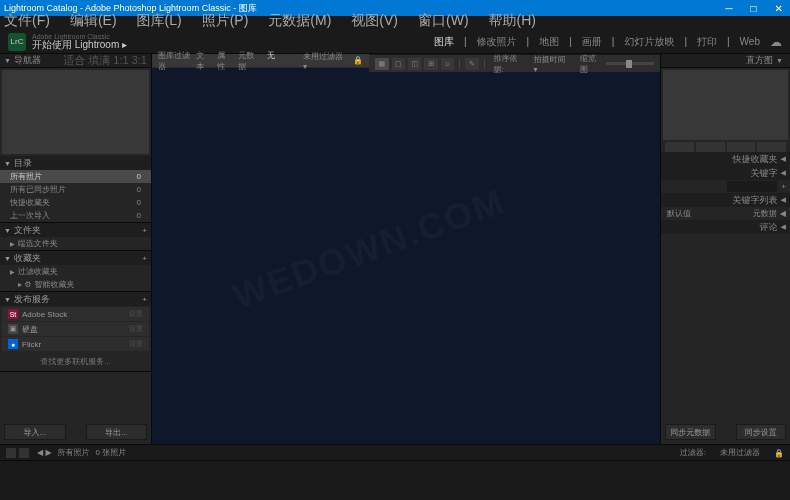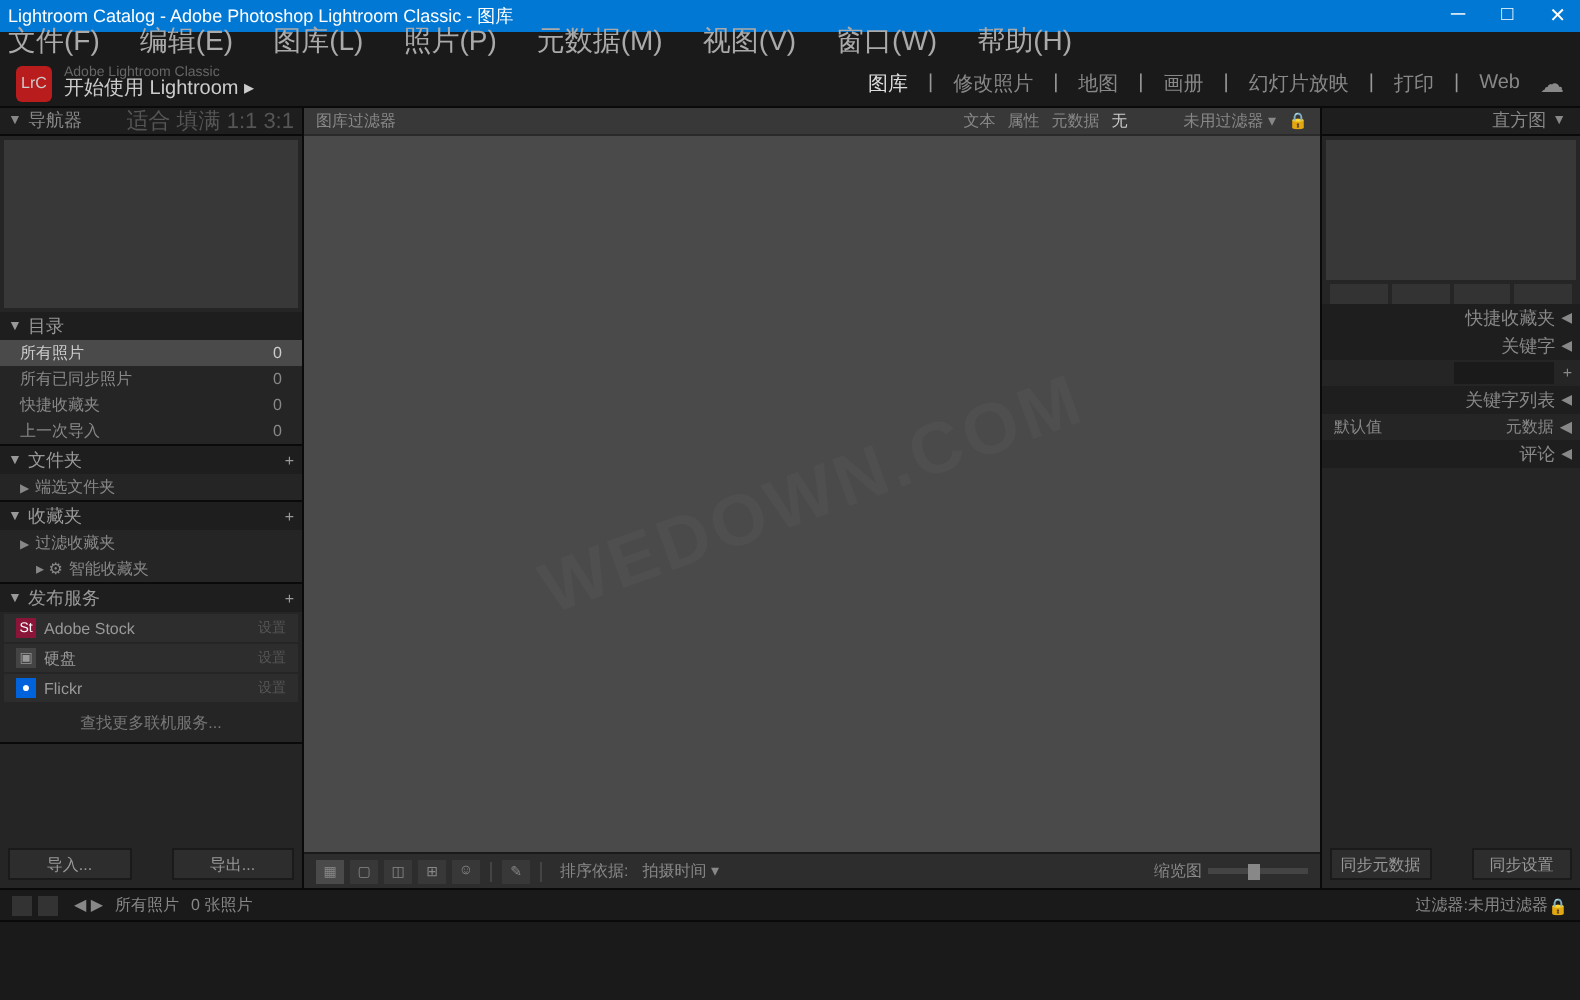--- a/index.html
+++ b/index.html
@@ -4,32 +4,32 @@
 <style>
 *{margin:0;padding:0;box-sizing:border-box;font-family:"Microsoft YaHei",sans-serif;user-select:none}
 body{width:790px;height:500px;background:#1a1a1a;overflow:hidden;font-size:9px;color:#999}
 .titlebar{height:16px;background:#0078d4;display:flex;align-items:center;padding:0 4px;color:#fff;font-size:9px}
 .titlebar-text{flex:1}
 .win-btns{display:flex;gap:12px;font-size:10px}
 .win-btn{cursor:pointer;padding:0 3px}
 .menubar{height:14px;background:#1a1a1a;display:flex;align-items:flex-end;padding:0 4px;gap:20px;font-size:14px;color:#aaa}
 .menu-item{cursor:pointer}
 .topbar{height:24px;background:#1a1a1a;display:flex;align-items:center;padding:0 8px;border-bottom:1px solid #0a0a0a}
-.app-badge{width:18px;height:18px;background:#b91c1c;border-radius:3px;display:flex;align-items:center;justify-content:center;font-size:8px;color:#ccc;margin-right:6px}
+.app-badge{width:18px;height:18px;background:#14532d;border-radius:3px;display:flex;align-items:center;justify-content:center;font-size:8px;color:#ccc;margin-right:6px}
 .app-title{display:flex;flex-direction:column;line-height:1}
 .app-title-small{font-size:7px;color:#666}
 .app-title-main{font-size:10px;color:#ccc}
 .module-nav{margin-left:auto;display:flex;gap:10px;align-items:center;font-size:10px}
 .module-item{color:#888;cursor:pointer}
 .module-item.active{color:#ddd}
 .cloud-icon{font-size:12px;color:#888}
 .main{display:flex;height:390px;background:#2a2a2a}
 .left-panel{width:152px;background:#252525;display:flex;flex-direction:column;border-right:1px solid #0a0a0a}
 .right-panel{width:130px;background:#252525;display:flex;flex-direction:column;border-left:1px solid #0a0a0a}
-.center{flex:1;display:flex;flex-direction:column;background:#0f172a}
+.center{flex:1;display:flex;flex-direction:row;background:#0f172a}
 .panel-header{height:14px;background:#1e1e1e;display:flex;align-items:center;padding:0 4px;font-size:9px;color:#888;border-bottom:1px solid #0a0a0a}
 .panel-header .arrow{margin-right:3px;font-size:7px}
 .panel-header .extra{margin-left:auto;font-size:11px;color:#555}
 .nav-preview{height:84px;background:#383838;margin:2px}
 .panel-section{border-bottom:1px solid #0a0a0a}
 .section-title{height:14px;background:#1e1e1e;display:flex;align-items:center;padding:0 4px;font-size:9px;color:#999;cursor:pointer}
 .section-title .arrow{margin-right:3px;font-size:7px}
 .section-item{height:13px;display:flex;align-items:center;padding:0 10px;font-size:8px;color:#888;cursor:pointer}
 .section-item.selected{background:#4a4a4a;color:#ccc}
 .section-item .count{margin-left:auto;font-size:8px}
@@ -56,21 +56,21 @@
 .slider-thumb{position:absolute;width:6px;height:8px;background:#888;top:-2px;left:20px}
 .histogram{height:70px;background:#383838;margin:2px}
 .right-section{height:14px;background:#1e1e1e;display:flex;align-items:center;padding:0 4px;font-size:9px;color:#888;cursor:pointer;justify-content:flex-end}
 .right-section .arrow{margin-left:3px;font-size:7px}
 .right-row{height:13px;display:flex;align-items:center;padding:0 4px;font-size:8px;color:#888;justify-content:flex-end}
 .right-input{width:50px;height:11px;background:#1a1a1a;margin-right:4px}
 .right-bottom{margin-top:auto;padding:4px;display:flex;gap:20px}
 .bottombar{height:16px;background:#1a1a1a;display:flex;align-items:center;padding:0 6px;font-size:8px;color:#888;border-top:1px solid #0a0a0a}
 .bb-icons{display:flex;gap:3px;margin-right:8px}
 .bb-icon{width:10px;height:10px;background:#333;cursor:pointer}
-.bb-right{margin-left:auto;display:flex;gap:0;align-items:flex-end}
+.bb-right{margin-left:auto;display:flex;gap:14px;align-items:flex-end}
 .filmstrip{height:40px;background:#1a1a1a;border-top:1px solid #0a0a0a}
 .spacer{flex:1}
 </style>
 </head>
 <body>
 
 <div class="titlebar">
   <span class="titlebar-text">Lightroom Catalog - Adobe Photoshop Lightroom Classic - 图库</span>
   <div class="win-btns">
     <span class="win-btn">─</span>

